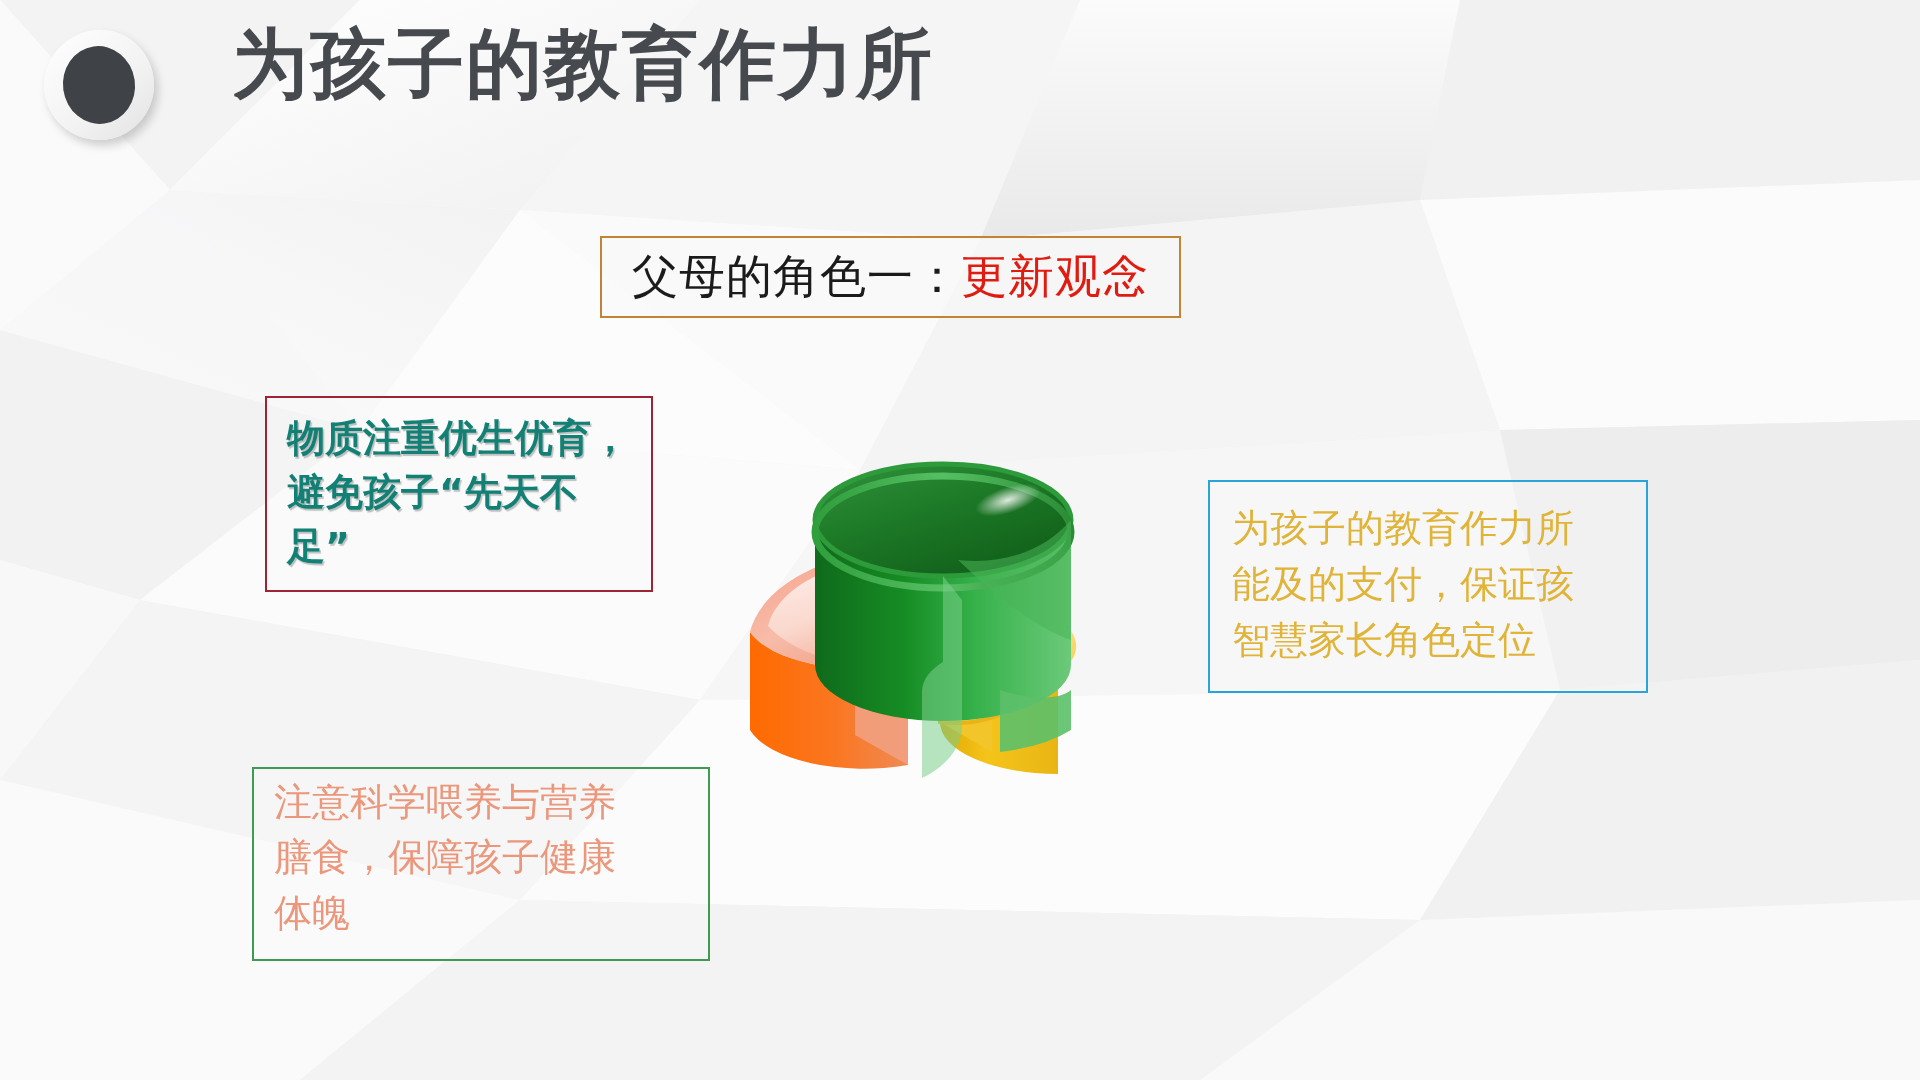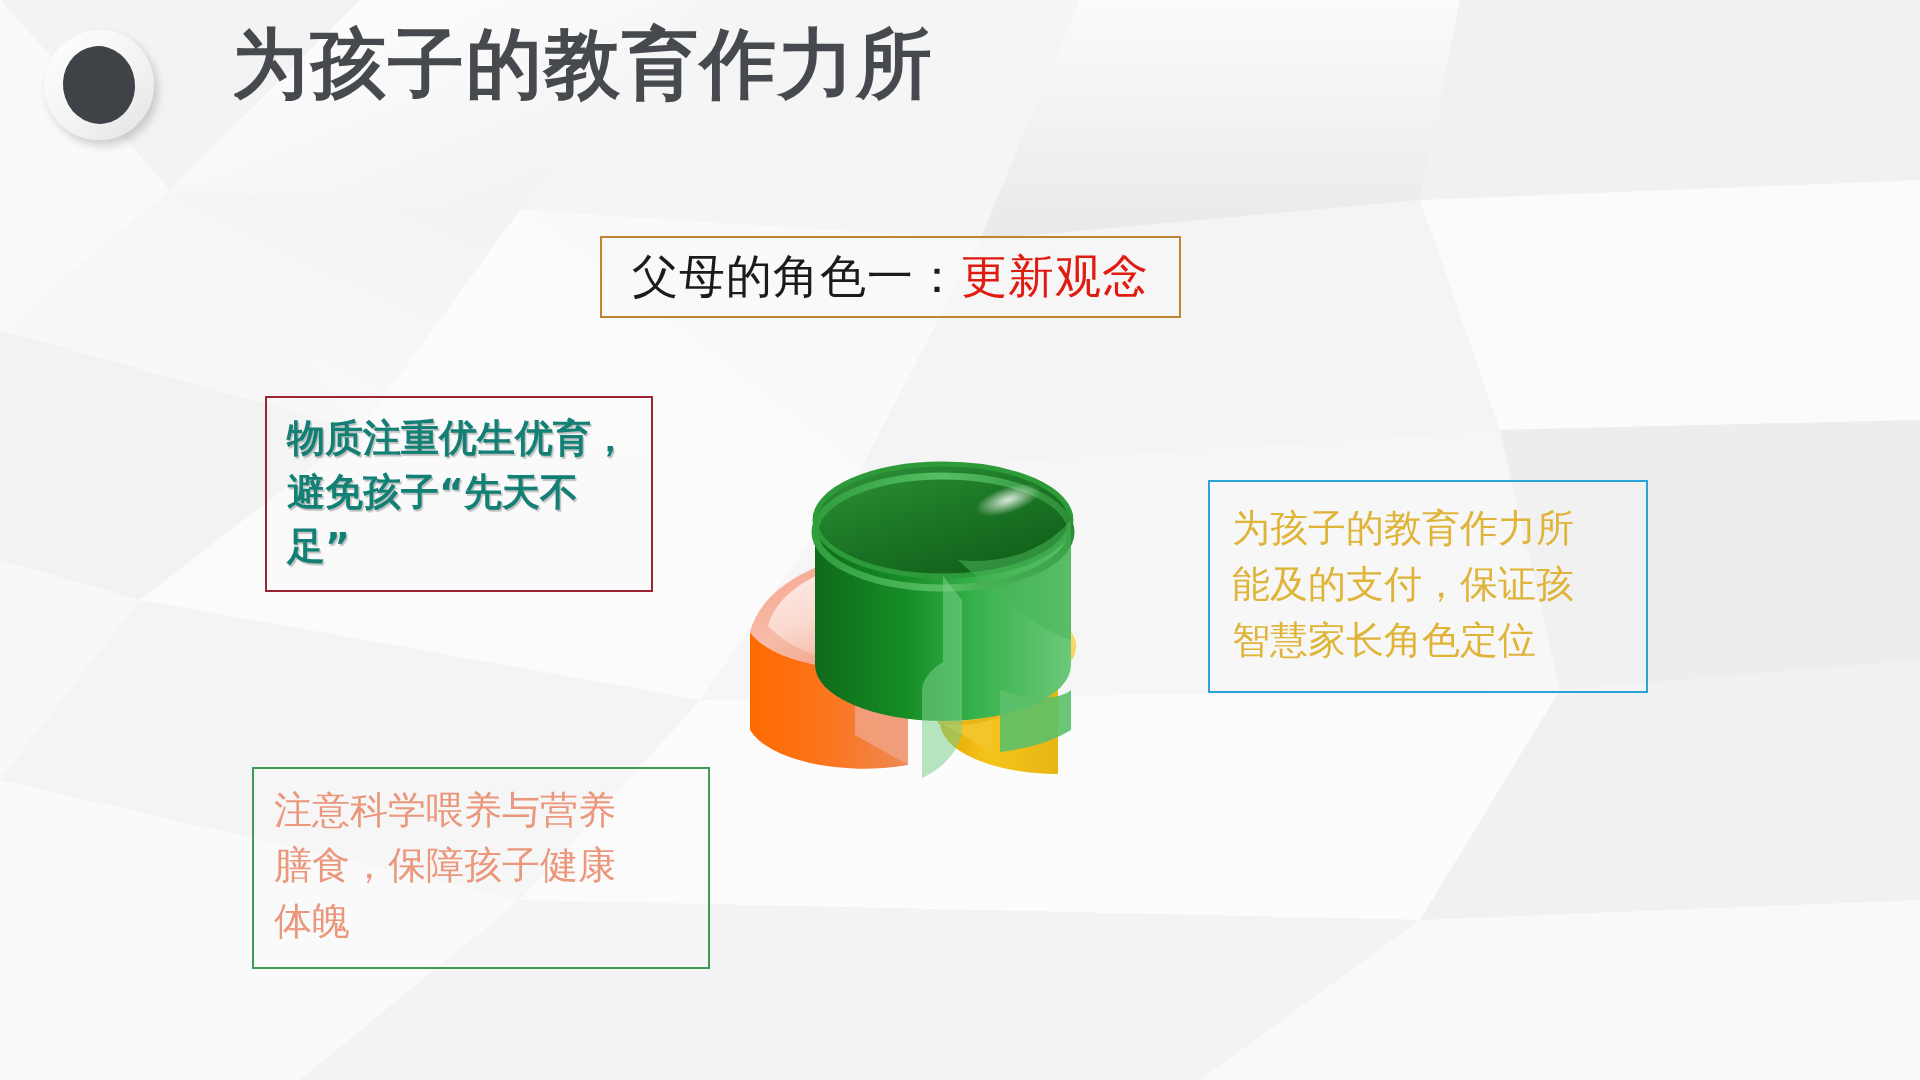--- a/index.html
+++ b/index.html
@@ -131,21 +131,21 @@
     font-size: 38px;
     line-height: 1.48;
     color: #e0b438;
     font-family: "DejaVu Serif", "Liberation Serif", serif;
   }
 
   #callout-lower-left {
     left: 252px;
     top: 767px;
     width: 458px;
-    padding: 14px 18px 18px 20px;
+    padding: 6px 18px 18px 20px;
     border: 2px solid #3f9a52;
   }
   #callout-lower-left .callout-text {
     font-size: 38px;
     line-height: 1.46;
     color: #eb977c;
     font-family: "DejaVu Serif", "Liberation Serif", serif;
   }
 
   

